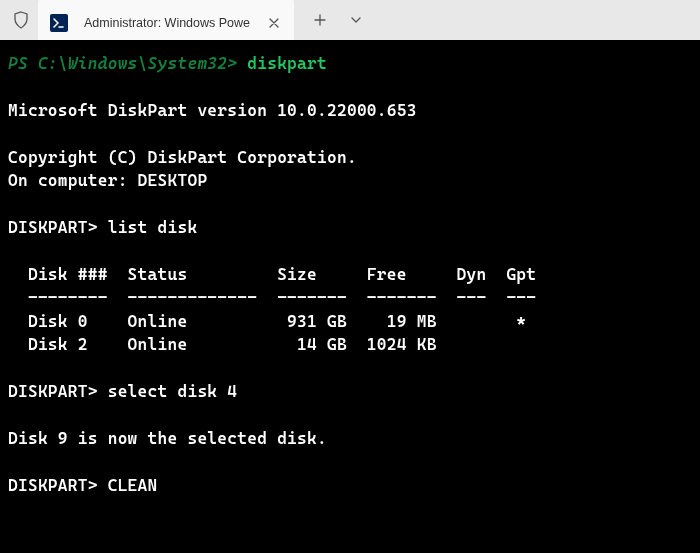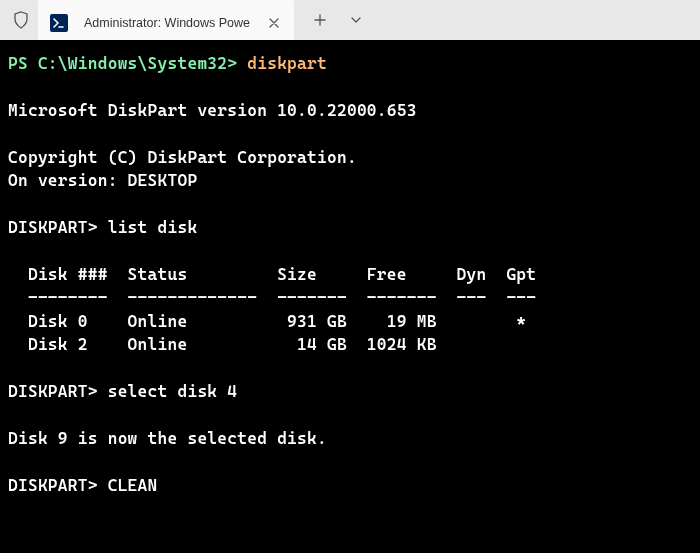--- a/index.html
+++ b/index.html
@@ -92,22 +92,22 @@
       color: #fff;
       font-family: "Cascadia Mono", "Consolas", monospace;
       font-size: 16.5px;
       font-weight: 600;
       line-height: 1.42;
       padding: 12px 8px;
       white-space: pre;
       overflow: hidden;
       letter-spacing: 0.3px;
     }
-    .prompt-path { color: #86efac; }
-    .cmd-yellow { color: #fdba74; }
+    .prompt-path { color: #15803d; font-style: italic; }
+    .cmd-yellow { color: #22c55e; }
     .blank { height: 1.42em; }
   </style>
 </head>
 <body>
 
 <div class="window">
   <div class="tab-bar">
     <div class="shield-area">
       <svg width="16" height="18" viewBox="0 0 16 18">
         <path d="M8 1 L14 3 V8 C14 12 11 15 8 17 C5 15 2 12 2 8 V3 Z" fill="none" stroke="#555" stroke-width="1.3"></path>
@@ -137,21 +137,21 @@
         <svg width="12" height="8" viewBox="0 0 12 8">
           <path d="M2 2 L6 6 L10 2" stroke="#555" stroke-width="1.3" fill="none" stroke-linecap="round" stroke-linejoin="round"></path>
         </svg>
       </div>
     </div>
   </div>
 
   <div class="terminal"><span class="prompt-path">PS C:\Windows\System32&gt; </span><span class="cmd-yellow">diskpart</span>
 <div class="blank"></div><span>Microsoft DiskPart version 10.0.22000.653</span>
 <div class="blank"></div><span>Copyright (C) DiskPart Corporation.</span>
-<span>On version: DESKTOP</span>
+<span>On computer: DESKTOP</span>
 <div class="blank"></div><span>DISKPART&gt; </span><span>list disk</span>
 <div class="blank"></div><span>  Disk ###  Status         Size     Free     Dyn  Gpt</span>
 <span>  --------  -------------  -------  -------  ---  ---</span>
 <span>  Disk 0    Online          931 GB    19 MB        *</span>
 <span>  Disk 2    Online           14 GB  1024 KB</span>
 <div class="blank"></div><span>DISKPART&gt; </span><span>select disk 4</span>
 <div class="blank"></div><span>Disk 9 is now the selected disk.</span>
 <div class="blank"></div><span>DISKPART&gt; </span><span>CLEAN</span></div>
 </div>
 

